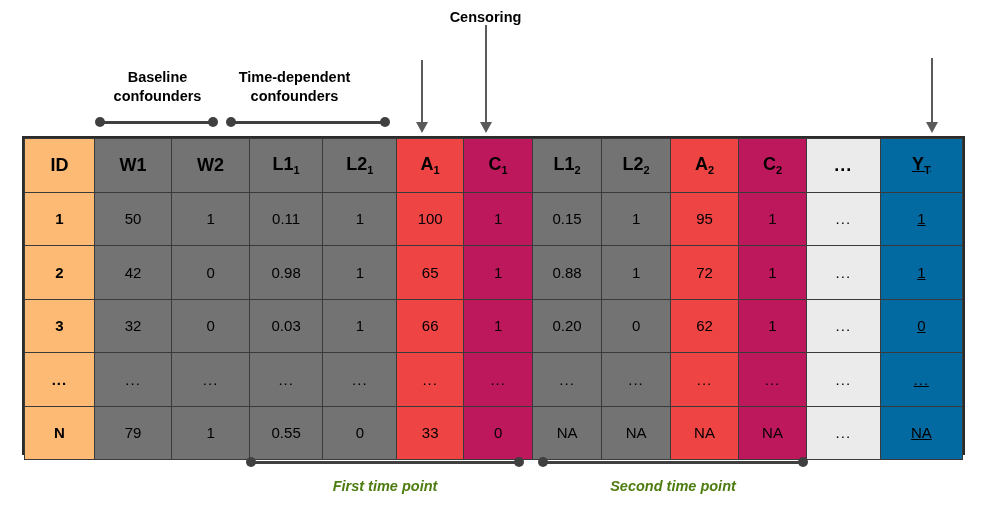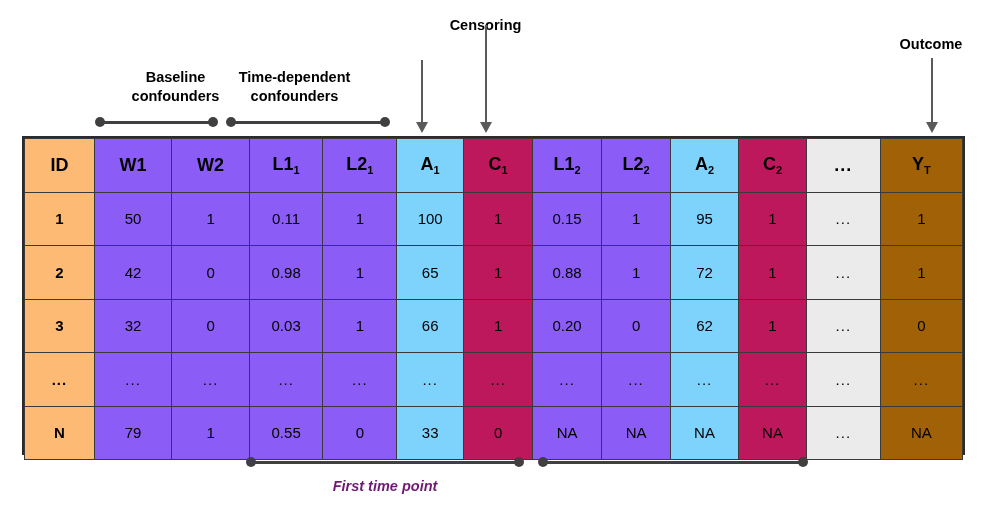--- a/index.html
+++ b/index.html
@@ -106,72 +106,71 @@
     font-weight: bold;
   }
   table.data-table thead th sub {
     font-size: 11px;
     vertical-align: -0.35em;
     font-weight: bold;
   }
 
   
   .c-id    { background: #fdba74; }
-  .c-blue  { background: #8b5cf6; }
-  .c-yellow{ background: #7dd3fc; }
+  .c-blue  { background: #737373; }
+  .c-yellow{ background: #ef4444; }
   .c-gray  { background: #be185d; }
   .c-light { background: #ebebeb; }
-  .c-red   { background: #a16207; }
+  .c-red   { background: #0369a1; text-decoration: underline; }
 
   .ellipsis-cell { letter-spacing: 1px; }
 
   
   .bot-label {
     position: absolute;
     font-weight: bold;
     font-style: italic;
     font-size: 14.5px;
-    color: #701a75;
+    color: #4d7c0f;
     text-align: center;
     white-space: nowrap;
   }
 </style>
 </head>
 <body>
 
 <div id="canvas">
 
-  <div class="ann-label ann-label-2l" style="left:103px; top:68px; width:145px;">Baseline
+  <div class="ann-label ann-label-2l" style="left:85px; top:68px; width:145px;">Baseline
 confounders</div>
   <div class="bracket" style="left:95px; top:117px; width:123px;">
     <span class="bdot left"></span>
     <span class="bline"></span>
     <span class="bdot right"></span>
   </div>
 
   <div class="ann-label ann-label-2l" style="left:212px; top:68px; width:165px;">Time-dependent
 confounders</div>
   <div class="bracket" style="left:226px; top:117px; width:164px;">
     <span class="bdot left"></span>
     <span class="bline"></span>
     <span class="bdot right"></span>
   </div>
 
   <div class="arrow" style="left:415px; top:60px; height:73px;">
     <span class="ashaft" style="height:62px;"></span>
     <span class="ahead"></span>
   </div>
 
-  <div class="ann-label" style="left:428px; top:16px; width:115px;">Censoring</div>
+  <div class="ann-label" style="left:428px; top:8px; width:115px;">Censoring</div>
   <div class="arrow" style="left:479px; top:25px; height:108px;">
     <span class="ashaft" style="height:97px;"></span>
     <span class="ahead"></span>
   </div>
 
-  <div class="ann-label" style="left:876px; top:35px; width:110px;">Outcome</div>
   <div class="arrow" style="left:925px; top:58px; height:75px;">
     <span class="ashaft" style="height:64px;"></span>
     <span class="ahead"></span>
   </div>
 
   <div id="table-wrap">
     <table class="data-table">
       <colgroup id="table-colgroup">
           <col style="width: 7.452%;">
           <col style="width: 8.258%;">
@@ -289,14 +288,15 @@
     <span class="bline"></span>
     <span class="bdot right"></span>
   </div>
   <div class="bot-label" style="left:275px; top:478px; width:220px;">First time point</div>
 
   <div class="bracket" style="left:538px; top:457px; width:270px;">
     <span class="bdot left"></span>
     <span class="bline"></span>
     <span class="bdot right"></span>
   </div>
+  <div class="bot-label" style="left:563px; top:478px; width:220px;">Second time point</div>
 
 </div>
 
 </body></html>

